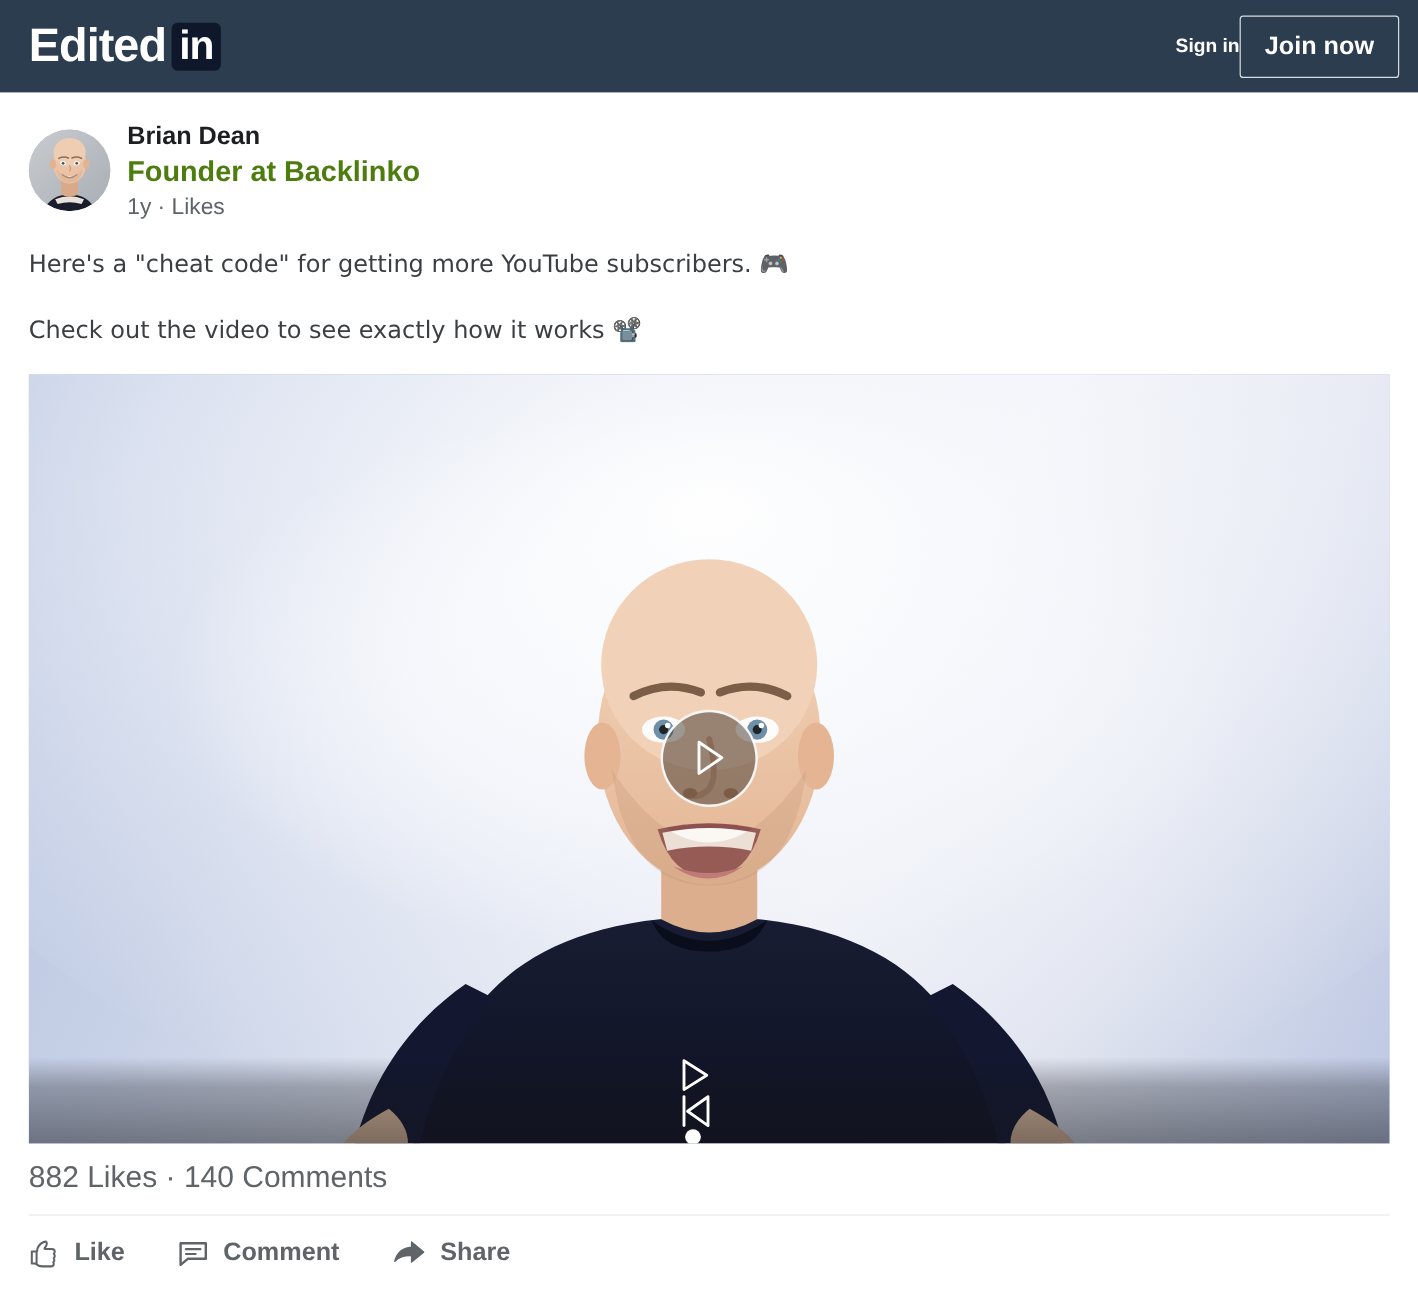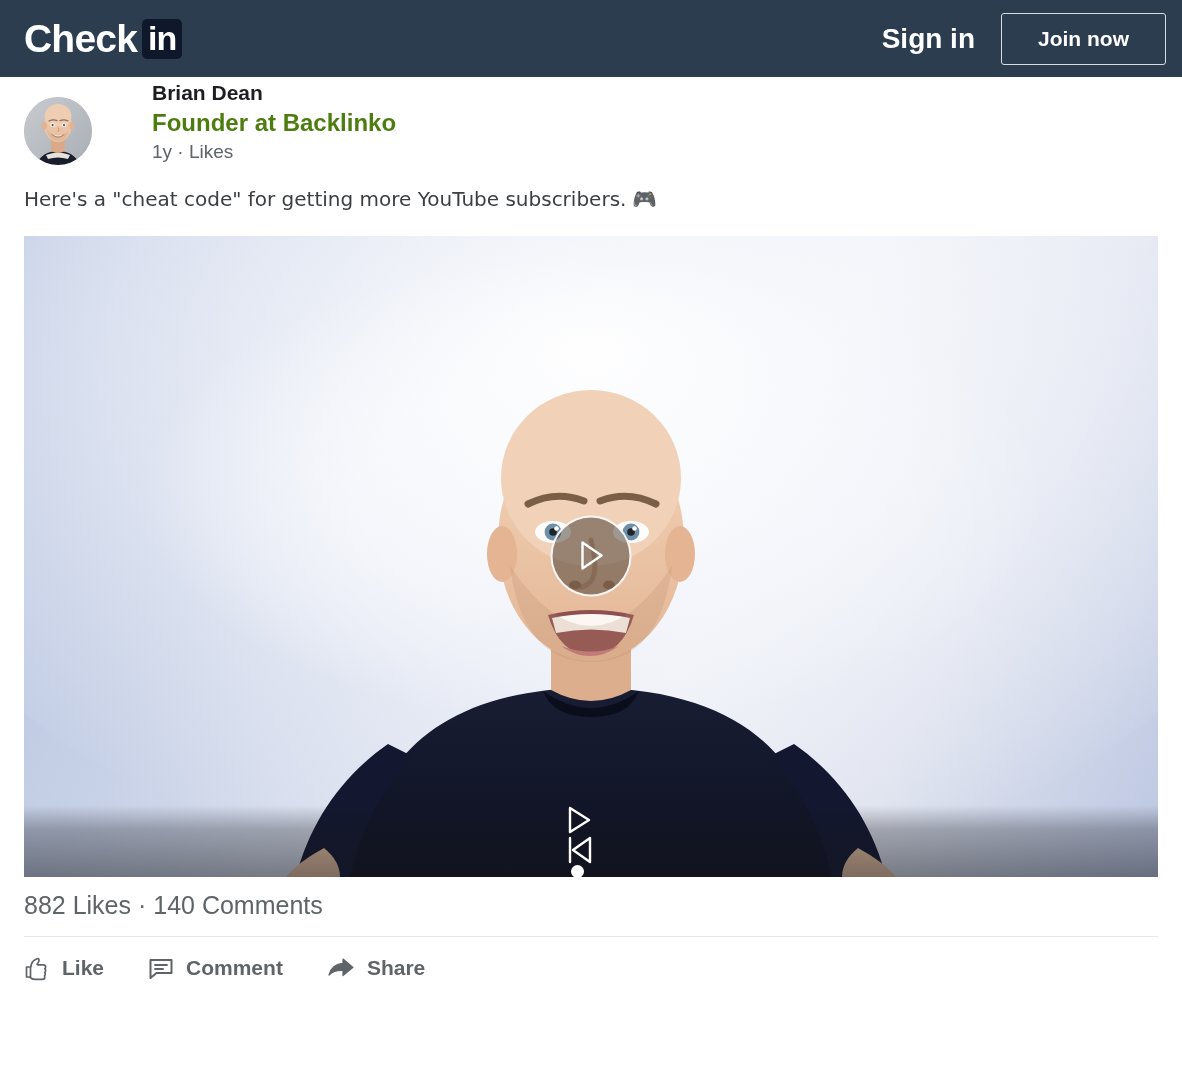--- a/index.html
+++ b/index.html
@@ -36,46 +36,45 @@
     border-radius: 5px;
     padding: 2px 6px 4px 6px;
     margin-left: 5px;
     font-size: 34px;
     line-height: 1;
     letter-spacing: -1px;
   }
   .header-spacer { flex: 1; }
   .signin-link {
     color: #ffffff;
-    font-size: 28px;
-    font-weight: bold;
-    margin-right: 26px;
+    font-size: 16px;
+    font-weight: bold;
     cursor: pointer;
     white-space: nowrap;
   }
   .joinnow-btn {
     border: 1.5px solid #d9dde0;
     border-radius: 3px;
     color: #ffffff;
     background: transparent;
     font-size: 21px;
     font-weight: bold;
-    padding: 13px 36px;
+    padding: 13px 20px;
     cursor: pointer;
     font-family: inherit;
     white-space: nowrap;
   }
 
   
   .post { padding: 0 24px; }
 
   .author-row {
     display: flex;
-    align-items: flex-end;
-    gap: 46px;
+    align-items: center;
+    padding-top: 21px;
   }
   .avatar {
     width: 68px;
     height: 68px;
     border-radius: 50%;
     flex: 0 0 68px;
     overflow: hidden;
     position: relative;
     background: #b4b8bd;
     margin-right: 14px;
@@ -241,21 +240,21 @@
     font-weight: bold;
     color: #5e6467;
   }
   .emoji { font-family: "DejaVu Sans", sans-serif; }
 </style>
 </head>
 <body>
 
 <div class="header">
   <div class="logo">
-    <span>Check</span>
+    <span>Edited</span>
       <span class="logo-in">in</span>
   </div>
   <div class="header-spacer"></div>
   <span class="signin-link">Sign in</span>
   <button class="joinnow-btn">Join now</button>
 </div>
 
 <div class="post">
 
   <div class="author-row">
@@ -303,20 +302,21 @@
     </div>
     <div class="author-meta">
       <div class="author-name">Brian Dean</div>
       <div class="author-headline">Founder at Backlinko</div>
       <div class="author-time">1y · Likes</div>
     </div>
   </div>
 
   <div class="post-body">
     <div class="post-line emoji">Here's a "cheat code" for getting more YouTube subscribers. 🎮</div>
+    <div class="post-line emoji">Check out the video to see exactly how it works 📽️</div>
   </div>
 
   <div class="video">
     <div class="video-bg"></div>
 
     <div class="person">
       <svg viewBox="0 0 1134 641" preserveAspectRatio="xMidYMid slice" xmlns="http://www.w3.org/2000/svg">
         <defs>
           <radialGradient id="studio" cx="50%" cy="36%" r="62%">
             <stop offset="0%" stop-color="#ffffff" stop-opacity="0.95"></stop>

